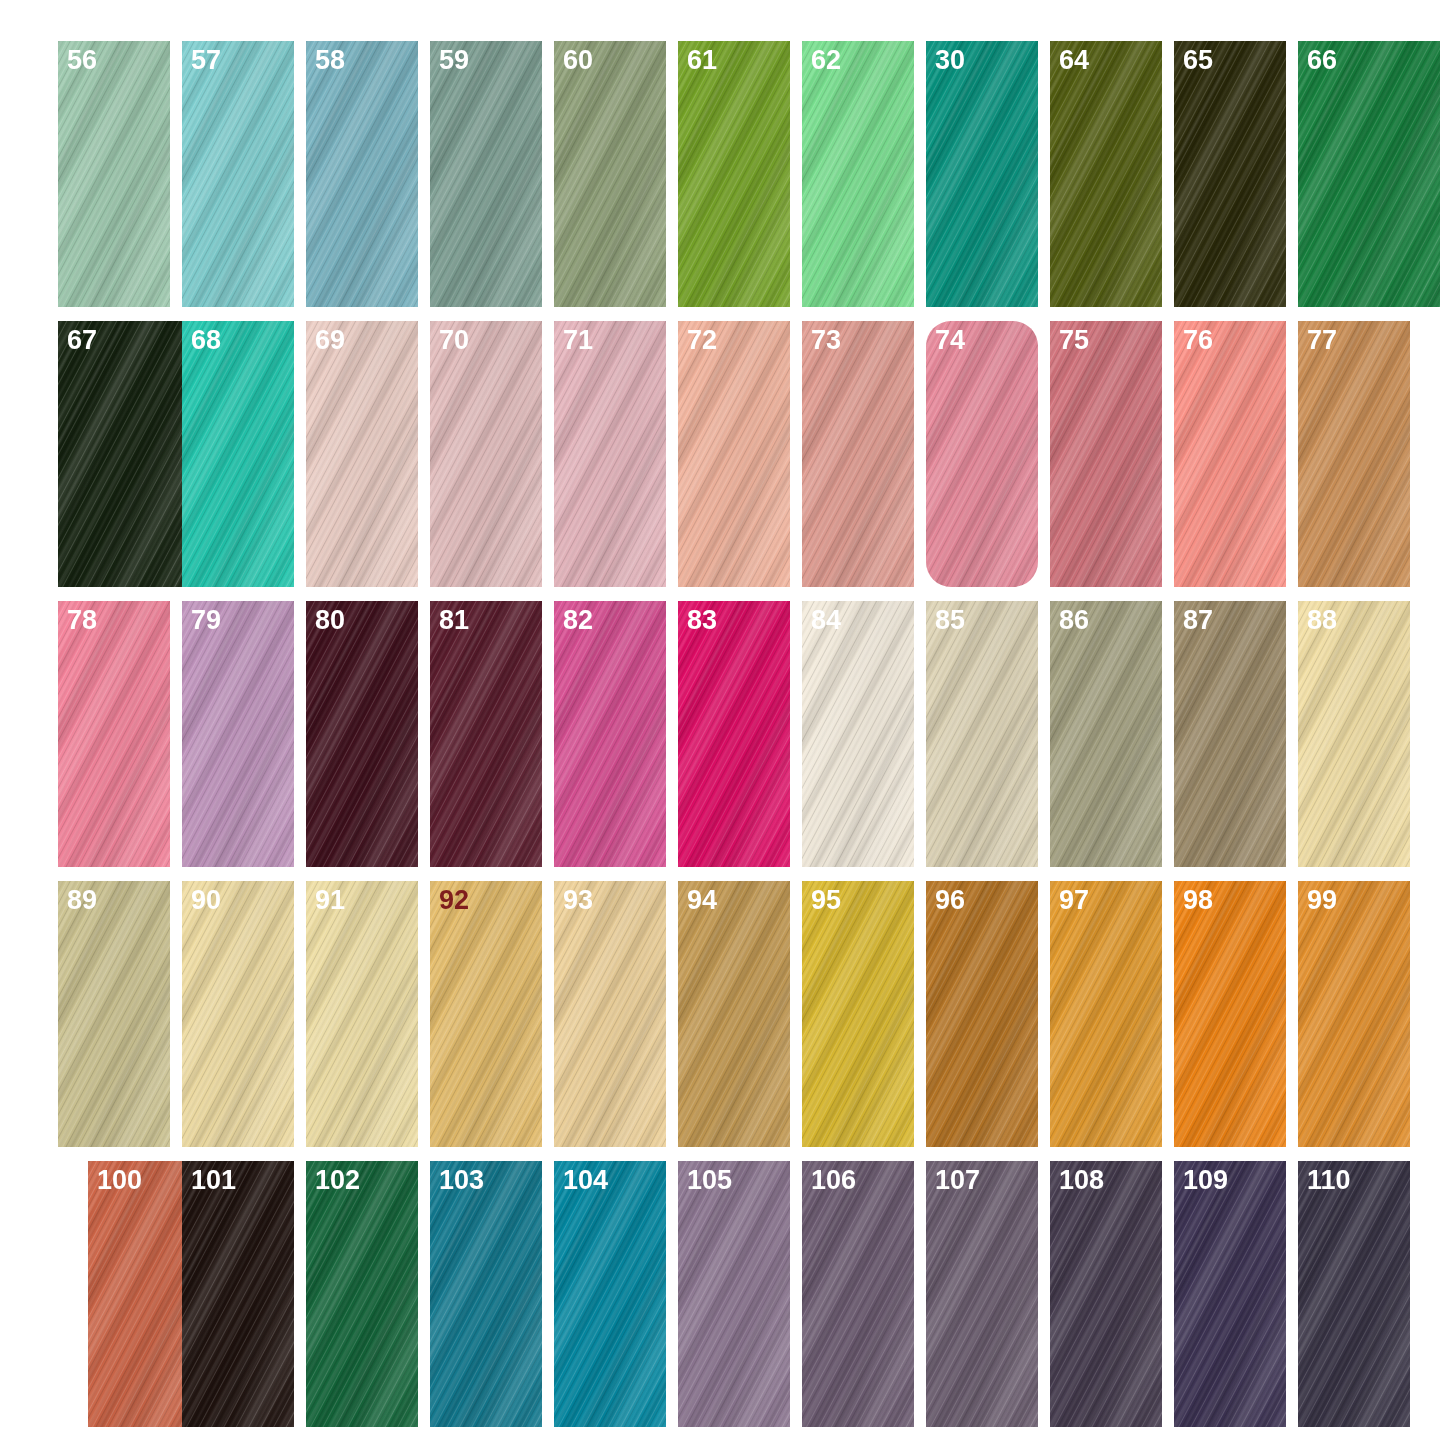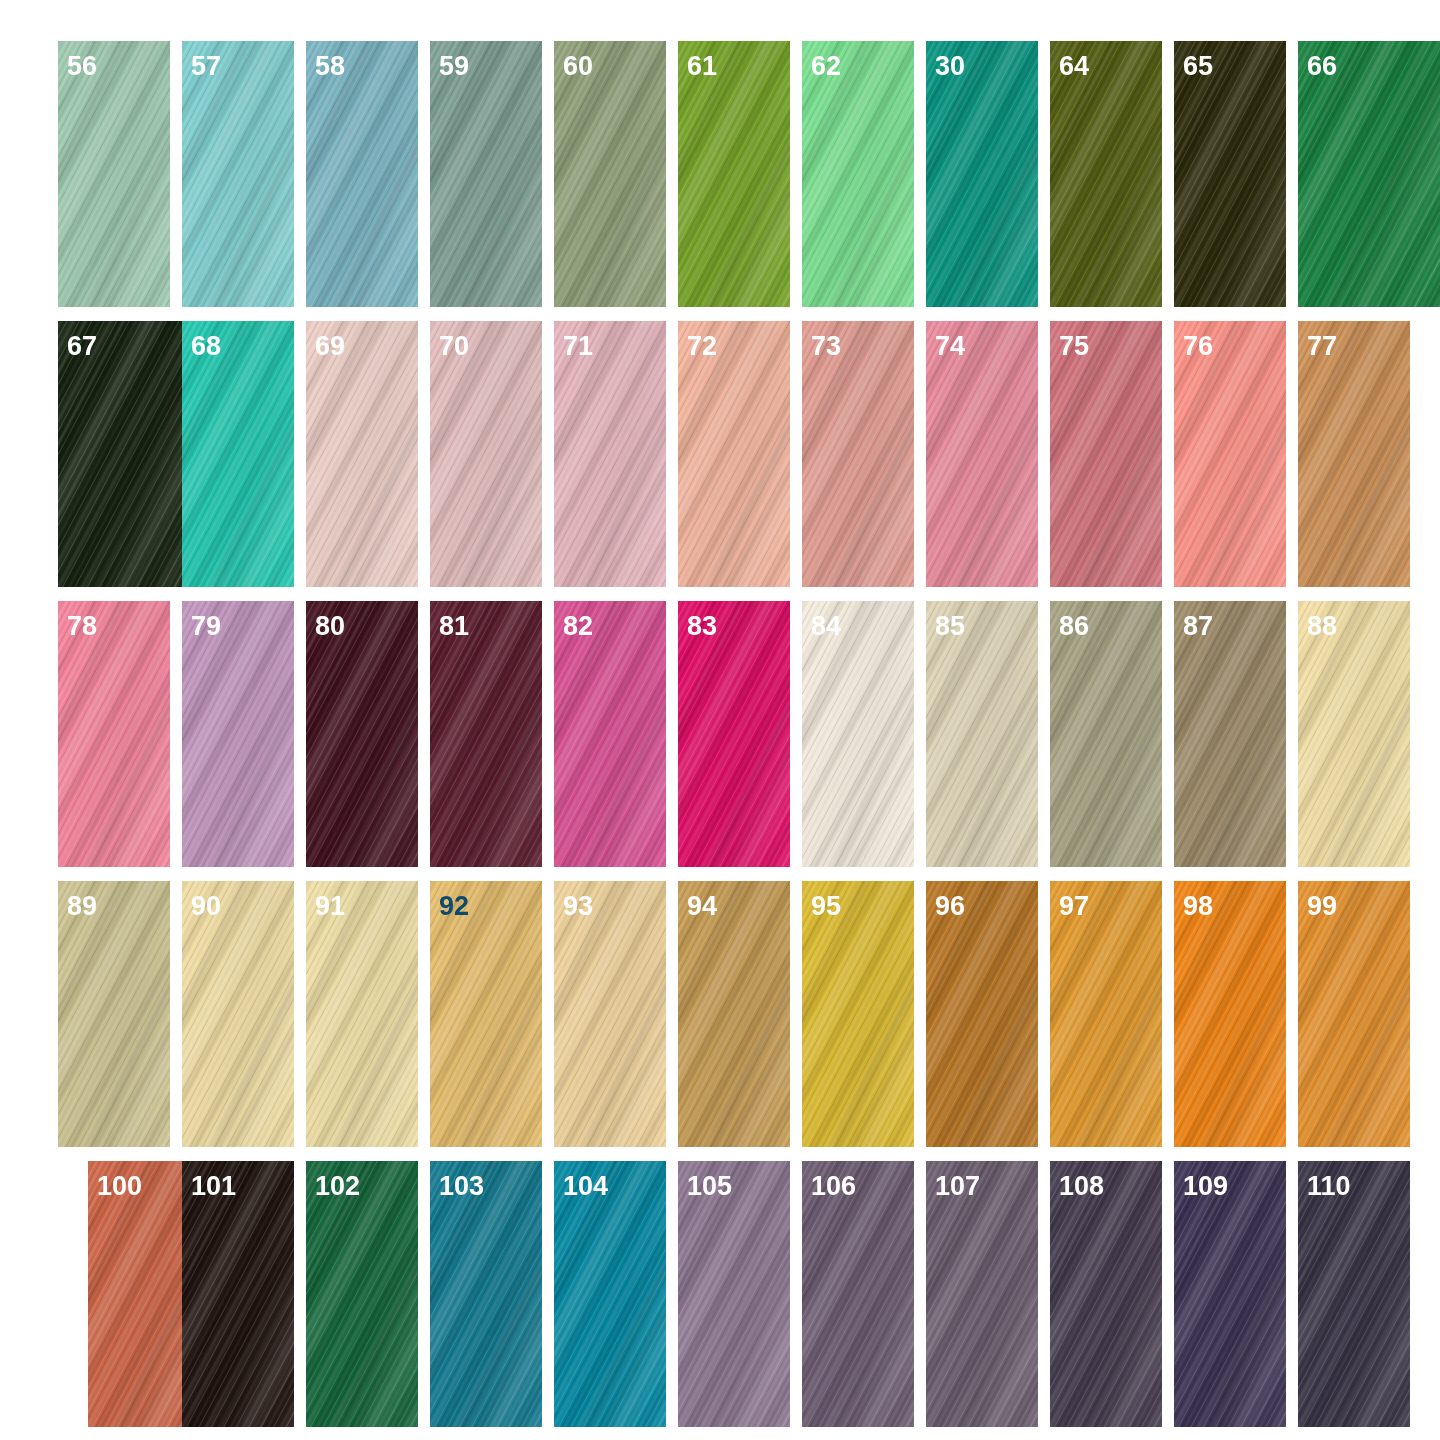--- a/index.html
+++ b/index.html
@@ -87,21 +87,21 @@
       100deg,
       rgba(255,255,255,0.10) 0%,
       rgba(255,255,255,0.00) 28%,
       rgba(0,0,0,0.05) 55%,
       rgba(255,255,255,0.06) 80%,
       rgba(0,0,0,0.03) 100%
     );
   }
   .swatch-label {
     position: absolute;
-    top: 12px;
+    top: 6px;
     left: 9px;
     z-index: 5;
     color: #ffffff;
     font-family: "Liberation Sans", sans-serif;
     font-size: 27px;
     font-weight: bold;
     line-height: 1;
     letter-spacing: 0px;
     user-select: none;
   }
@@ -230,21 +230,21 @@
         <div class="fiber fiber-sheen"></div>
         <span class="swatch-label" style="color: rgb(255, 255, 255);">72</span>
       </div>
       <div class="swatch" style="background-color: rgb(225, 156, 145);">
         <div class="fiber fiber-a"></div>
         <div class="fiber fiber-b"></div>
         <div class="fiber fiber-c"></div>
         <div class="fiber fiber-sheen"></div>
         <span class="swatch-label" style="color: rgb(255, 255, 255);">73</span>
       </div>
-      <div class="swatch" style="background-color: rgb(232, 137, 155);">
+      <div class="swatch" style="background-color: rgb(232, 137, 155); border-radius: 25px;">
         <div class="fiber fiber-a"></div>
         <div class="fiber fiber-b"></div>
         <div class="fiber fiber-c"></div>
         <div class="fiber fiber-sheen"></div>
         <span class="swatch-label" style="color: rgb(255, 255, 255);">74</span>
       </div>
       <div class="swatch" style="background-color: rgb(209, 114, 123);">
         <div class="fiber fiber-a"></div>
         <div class="fiber fiber-b"></div>
         <div class="fiber fiber-c"></div>
@@ -361,21 +361,21 @@
         <div class="fiber fiber-b"></div>
         <div class="fiber fiber-c"></div>
         <div class="fiber fiber-sheen"></div>
         <span class="swatch-label" style="color: rgb(255, 255, 255);">91</span>
       </div>
       <div class="swatch" style="background-color: rgb(229, 189, 107);">
         <div class="fiber fiber-a"></div>
         <div class="fiber fiber-b"></div>
         <div class="fiber fiber-c"></div>
         <div class="fiber fiber-sheen"></div>
-        <span class="swatch-label" style="color: #0c4a6e;">92</span>
+        <span class="swatch-label" style="color: #7f1d1d;">92</span>
       </div>
       <div class="swatch" style="background-color: rgb(239, 210, 154);">
         <div class="fiber fiber-a"></div>
         <div class="fiber fiber-b"></div>
         <div class="fiber fiber-c"></div>
         <div class="fiber fiber-sheen"></div>
         <span class="swatch-label" style="color: rgb(255, 255, 255);">93</span>
       </div>
       <div class="swatch" style="background-color: rgb(196, 154, 82);">
         <div class="fiber fiber-a"></div>

